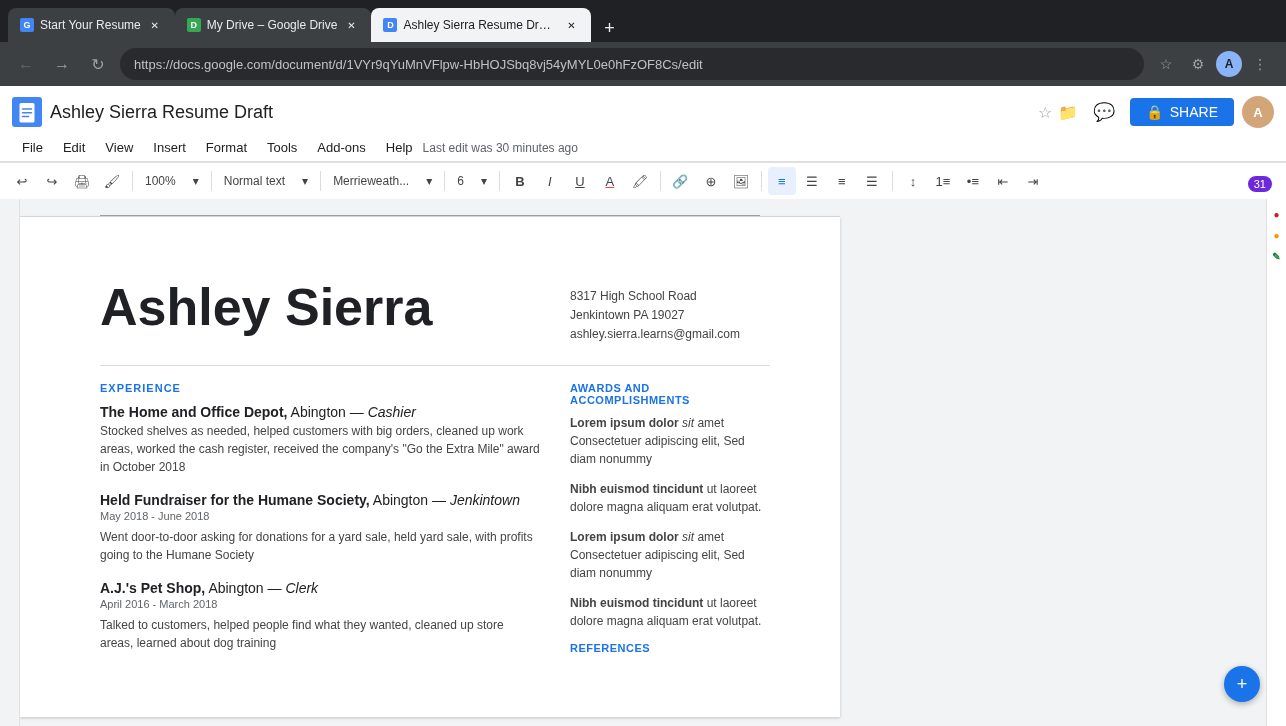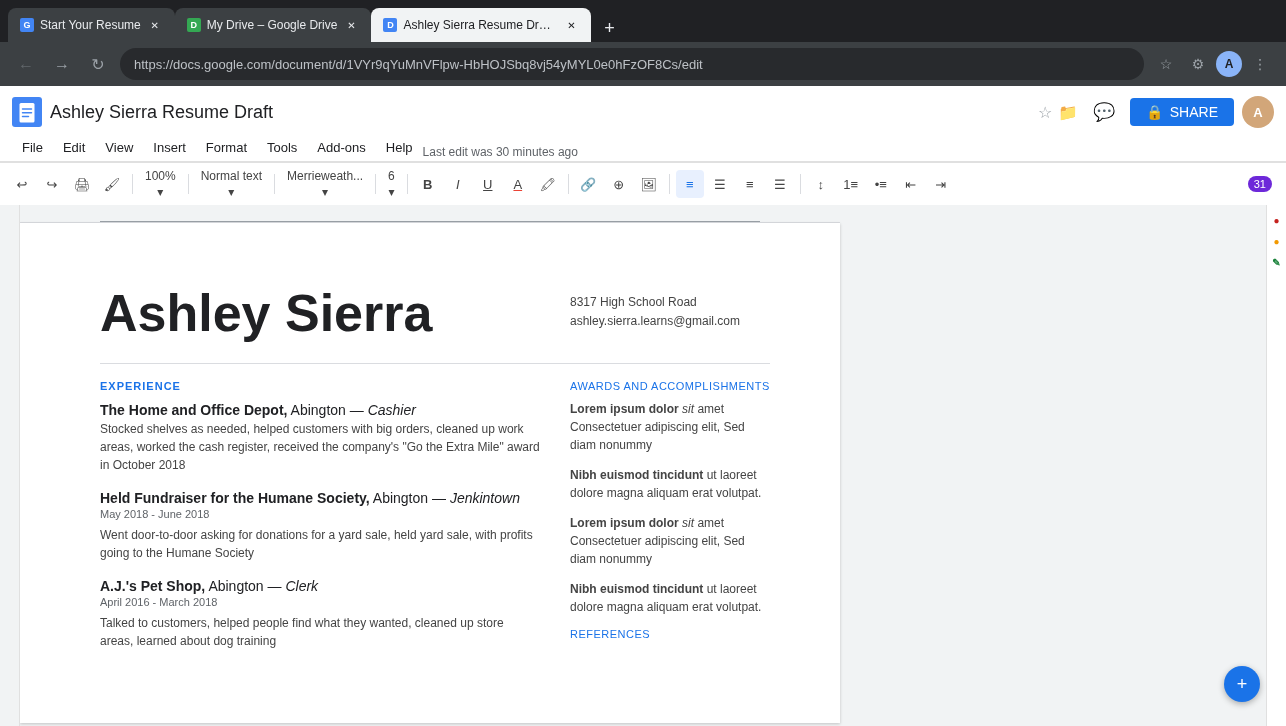--- a/index.html
+++ b/index.html
@@ -29,28 +29,28 @@
     .docs-logo { width: 30px; height: 30px; flex-shrink: 0; }
     .docs-title { font-size: 18px; color: #202124; flex: 1; }
     .docs-title-icons { display: flex; gap: 6px; align-items: center; }
     .star-icon { color: #9aa0a6; font-size: 16px; cursor: pointer; }
     .folder-icon { color: #9aa0a6; font-size: 16px; cursor: pointer; }
     .header-right { display: flex; align-items: center; gap: 8px; margin-left: auto; }
     .comment-icon { width: 36px; height: 36px; display: flex; align-items: center; justify-content: center; color: #444; cursor: pointer; font-size: 18px; }
     .share-btn { background: #1a73e8; color: white; border: none; border-radius: 4px; padding: 6px 16px; font-size: 14px; cursor: pointer; display: flex; align-items: center; gap: 6px; font-weight: 500; }
     .user-avatar { width: 32px; height: 32px; border-radius: 50%; background: #d2a679; display: flex; align-items: center; justify-content: center; font-size: 13px; color: white; font-weight: bold; cursor: pointer; }
 
-    .docs-menu-bar { display: flex; align-items: flex-end; padding: 2px 0; }
+    .docs-menu-bar { display: flex; align-items: center; padding: 2px 0; }
     .menu-item { padding: 4px 10px; font-size: 13px; color: #202124; cursor: pointer; border-radius: 4px; }
     .last-edit { margin-left: 0; font-size: 12px; color: #5f6368; }
 
     .docs-toolbar { display: flex; align-items: center; gap: 2px; padding: 4px 8px; border-top: 1px solid #e0e0e0; background: white; flex-wrap: nowrap; overflow: hidden; }
     .toolbar-btn { min-width: 28px; height: 28px; display: flex; align-items: center; justify-content: center; border-radius: 4px; cursor: pointer; color: #444; font-size: 13px; border: none; background: transparent; }
     .toolbar-separator { width: 1px; height: 20px; background: #dadce0; margin: 0 4px; flex-shrink: 0; }
-    .toolbar-dropdown { display: flex; align-items: center; border-radius: 4px; cursor: pointer; padding: 2px 6px; font-size: 12px; color: #444; background: transparent; border: none; gap: 2px; flex-direction: column; }
+    .toolbar-dropdown { display: flex; align-items: center; border-radius: 4px; cursor: pointer; padding: 2px 6px; font-size: 12px; color: #444; background: transparent; border: none; gap: 17px; }
     .toolbar-btn.active { background: #e8f0fe; color: #1a73e8; }
 
     .page-number-badge { position: fixed; right: 14px; top: 176px; background: #6d28d9; color: white; border-radius: 10px; padding: 2px 6px; font-size: 11px; z-index: 100; }
 
     
     .doc-area { display: flex; flex: 1; overflow: hidden; background: #f1f3f4; }
     .ruler { width: 20px; background: #f1f3f4; border-right: 1px solid #e0e0e0; position: relative; flex-shrink: 0; }
     .doc-scroll { flex: 1; overflow-y: auto; padding: 16px 0; display: flex; flex-direction: column; }
     .doc-page { background: white; width: 820px; min-height: 500px; padding: 60px 70px 40px 80px; box-shadow: 0 1px 3px rgba(0,0,0,0.2); position: relative; }
 
@@ -64,21 +64,21 @@
     .doc-main { flex: 1; }
     .doc-sidebar { width: 200px; flex-shrink: 0; }
 
     .section-heading { font-size: 11px; font-weight: bold; color: #1a73e8; letter-spacing: 1px; text-transform: uppercase; margin-bottom: 10px; }
     .job-title { font-size: 14px; color: #202124; margin-bottom: 2px; font-weight: normal; }
     .job-title em { font-style: italic; font-weight: normal; }
     .job-title strong { font-weight: bold; }
     .job-date { font-size: 11px; color: #5f6368; margin-bottom: 6px; }
     .job-desc { font-size: 12px; color: #444; line-height: 1.5; margin-bottom: 16px; }
 
-    .sidebar-heading { font-size: 11px; font-weight: normal; color: #1a73e8; letter-spacing: 0.5px; text-transform: uppercase; margin-bottom: 8px; }
+    .sidebar-heading { font-size: 11px; font-weight: bold; color: #1a73e8; letter-spacing: 0.5px; text-transform: uppercase; margin-bottom: 8px; }
     .sidebar-entry { font-size: 12px; color: #444; line-height: 1.5; margin-bottom: 12px; }
     .sidebar-entry strong { font-weight: bold; }
     .sidebar-entry em { font-style: italic; }
 
     .floating-btn { position: fixed; bottom: 24px; right: 26px; width: 36px; height: 36px; background: #1a73e8; border-radius: 50%; display: flex; align-items: center; justify-content: center; color: white; font-size: 18px; cursor: pointer; box-shadow: 0 2px 6px rgba(0,0,0,0.3); }
   </style>
 </head>
 <body>
 
 <div class="tab-bar">
@@ -225,20 +225,21 @@
       </div>
 
       <div class="doc-page">
 
         <div class="resume-header-section">
           <div style="flex:1;">
             <div class="resume-name">Ashley Sierra</div>
           </div>
           <div class="resume-contact">
             <div>8317 High School Road</div>
+            <div>Jenkintown PA 19027</div>
             <div>ashley.sierra.learns@gmail.com</div>
           </div>
         </div>
 
         <hr class="doc-divider">
 
         <div class="doc-body">
 
           <div class="doc-main">
             <div class="section-heading">EXPERIENCE</div>

